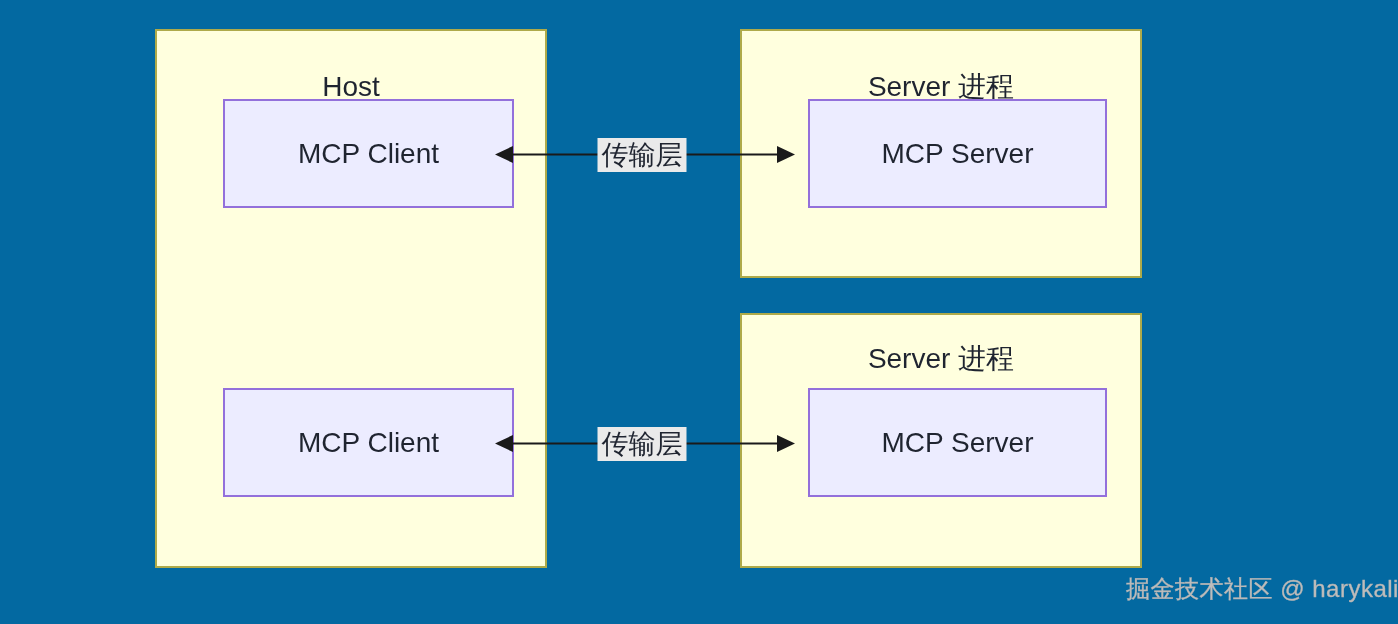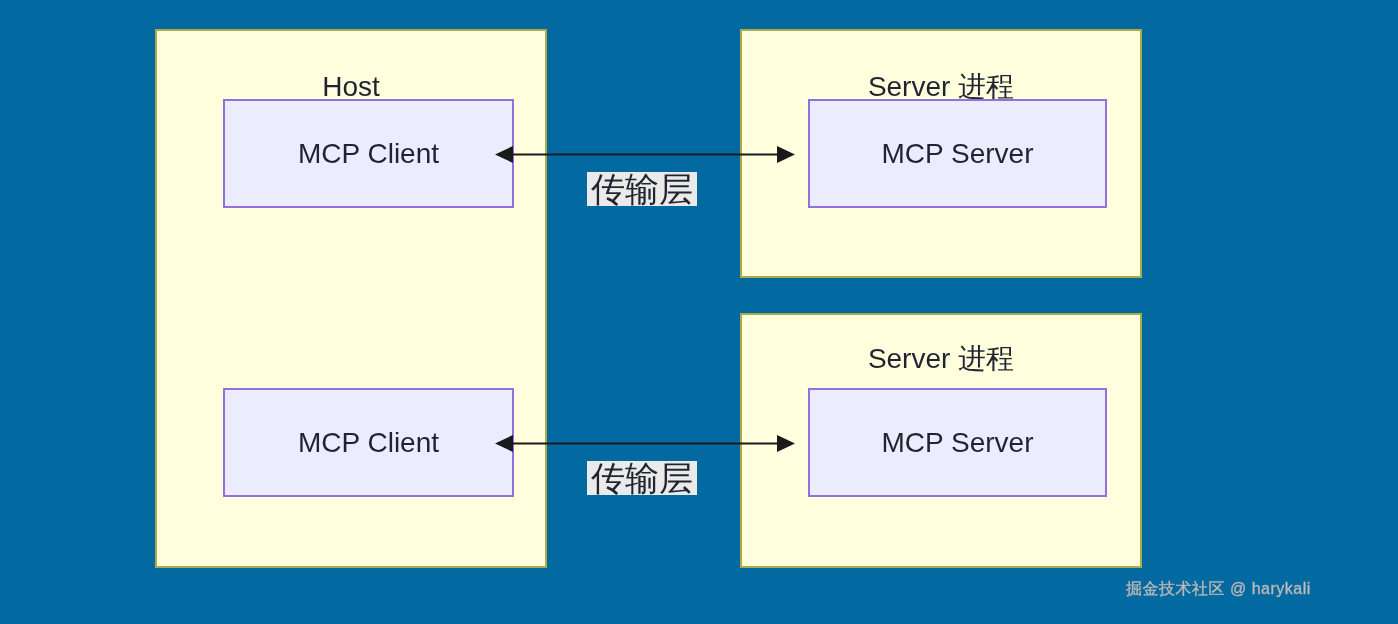--- a/index.html
+++ b/index.html
@@ -65,33 +65,32 @@
     fill: none;
   }
   .edge-head {
     fill: #1a1a1a;
     stroke: none;
   }
   .edge-label {
     position: absolute;
     background: #eaeaea;
     color: #1f2430;
-    font-size: 34px;
+    font-size: 27px;
     line-height: 32px;
     padding: 1px 4px;
     white-space: nowrap;
     transform: translate(-50%, -50%);
-    margin-top: 34px;
   }
 
   
   .watermark {
     position: absolute;
     color: #bdbdbd;
-    font-size: 16px;
+    font-size: 24px;
     line-height: 26px;
     white-space: nowrap;
     letter-spacing: 0.5px;
     -webkit-text-stroke: 0.4px #b0b0b0;
   }
 </style>
 </head>
 <body>
 
 <div id="canvas">

